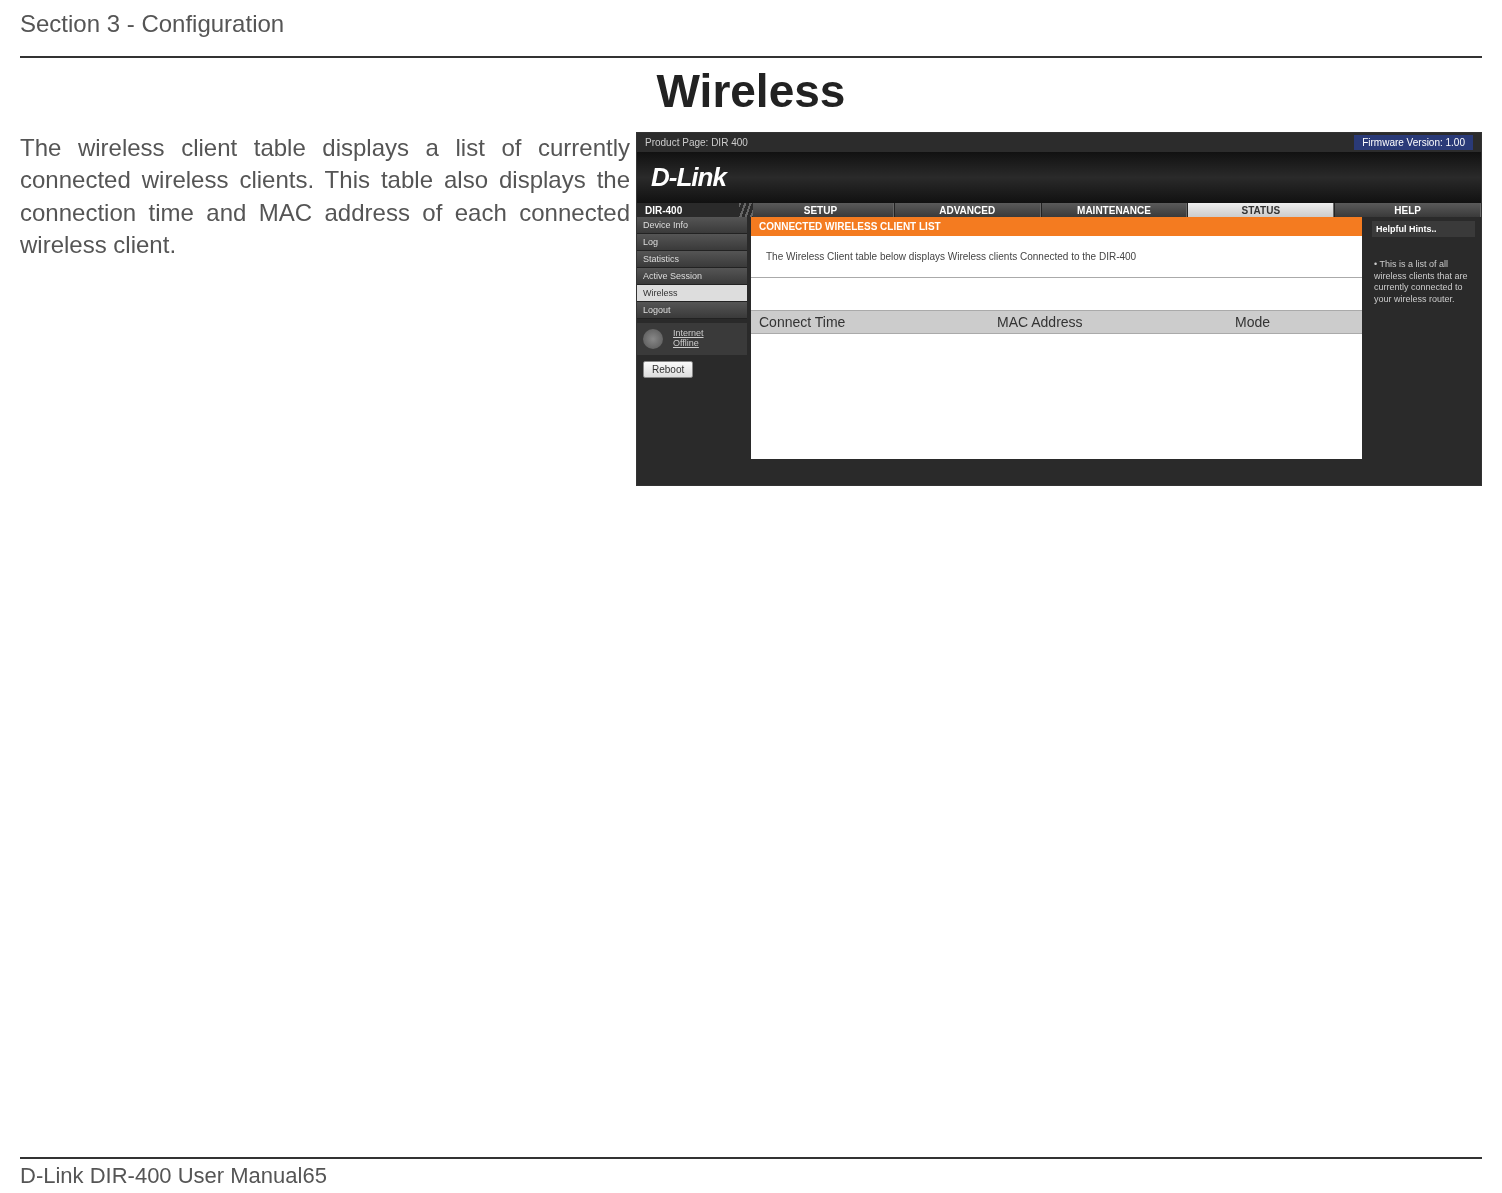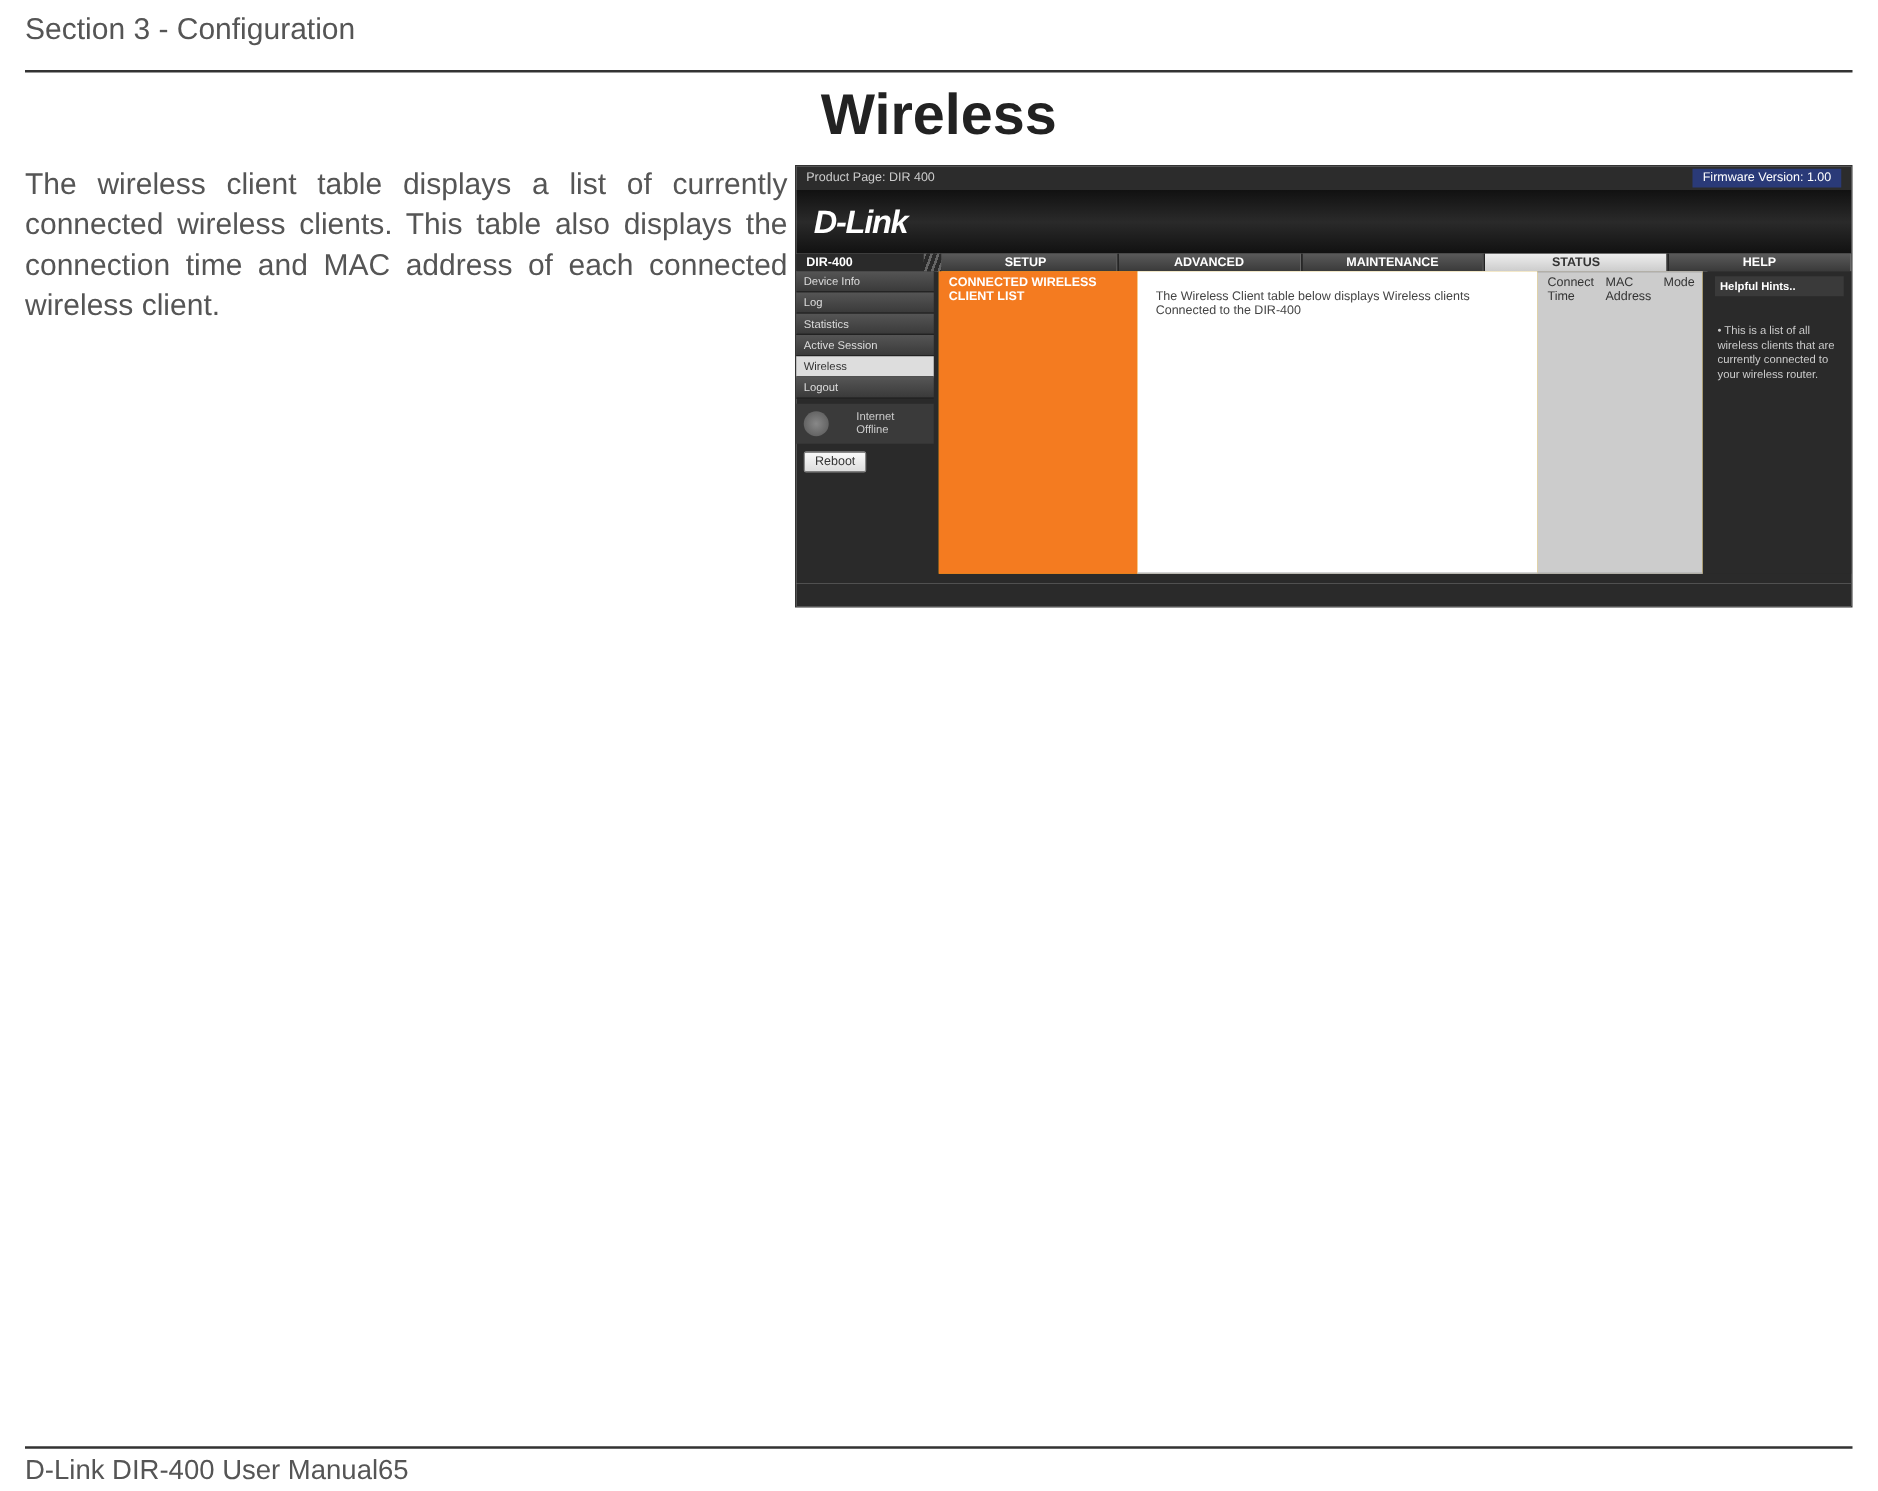--- a/index.html
+++ b/index.html
@@ -136,66 +136,67 @@
     background: #ddd;
     color: #333;
   }
   .side-status {
     background: #3a3a3a;
     color: #ccc;
     font-size: 9px;
     padding: 6px;
     display: flex;
     align-items: center;
-    gap: 22px;
+    gap: 10px;
     margin-top: 4px;
+    text-decoration: underline;
   }
   .side-status .globe {
     width: 20px; height: 20px;
     border-radius: 50%;
     background: radial-gradient(#888, #555);
   }
   .side-status-text { line-height: 1.1; }
   .reboot-wrap { padding: 6px; }
   .reboot-btn {
     background: linear-gradient(#fafafa, #ddd);
     border: 1px solid #888;
     border-radius: 2px;
     color: #333;
     font-size: 10px;
     padding: 2px 8px;
     cursor: pointer;
   }
   .center-col {
     flex: 1;
-    background: #eab308;
+    background: #0f766e;
     margin: 0 4px;
     display: flex;
-    flex-direction: row;
+    flex-direction: column;
   }
   .panel-header {
     background: #f47b20;
     color: #fff;
     font-size: 10px;
     font-weight: bold;
     padding: 4px 8px;
   }
   .panel-desc {
     background: #fff;
     color: #444;
     font-size: 10px;
     padding: 15px;
     border-bottom: 1px solid #aaa;
   }
   .spacer { height: 32px; background: #fff; }
   .tbl-head {
     display: flex;
     background: #ccc;
     color: #333;
-    font-size: 10px;
+    font-size: 14px;
     padding: 3px 8px;
     border-top: 1px solid #aaa;
     border-bottom: 1px solid #aaa;
   }
   .tbl-head div:nth-child(1){ flex: 0 0 40%; }
   .tbl-head div:nth-child(2){ flex: 0 0 40%; }
   .tbl-head div:nth-child(3){ flex: 0 0 20%; }
   .center-fill { flex: 1; background: #fff; }
   .rightcol {
     width: 115px;

